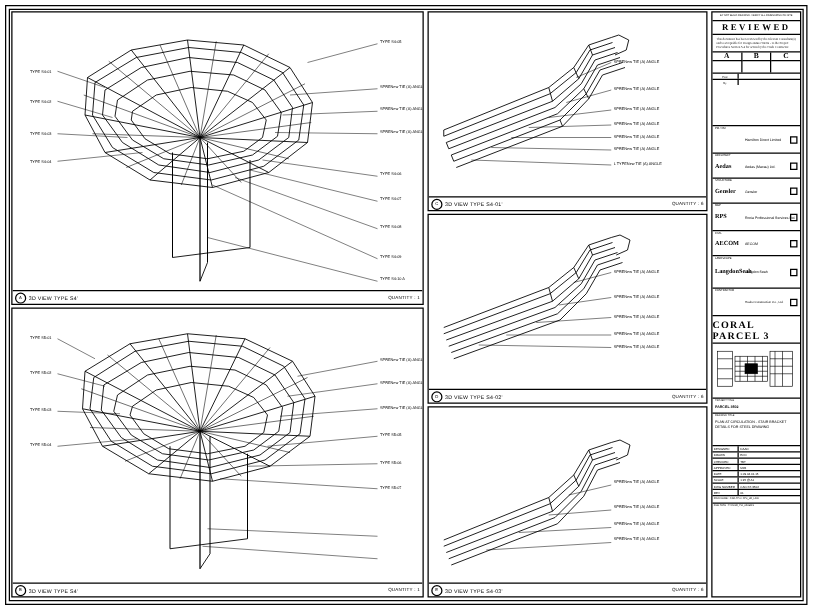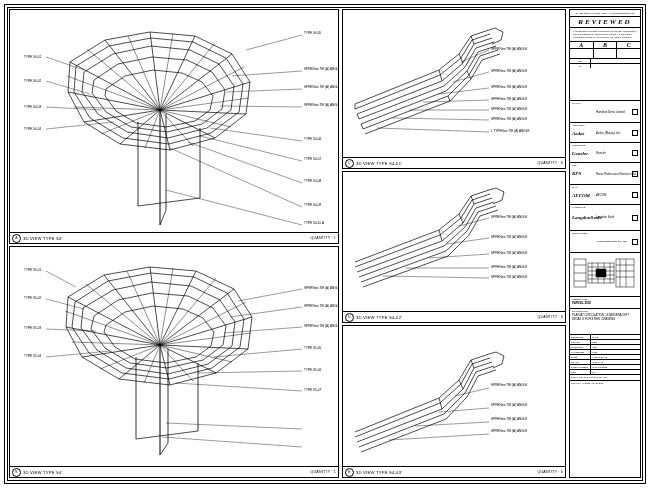--- a/index.html
+++ b/index.html
@@ -259,21 +259,21 @@
     <div class="lbl" style="left:148px;top:104px;">SPRENew TIE (A) ANGLE</div>
     <div class="panelcap">
       <span class="capL">
         <span class="capcircle">E</span>
         <span>3D VIEW TYPE S4-03'</span>
       </span>
       <span class="capR">QUANTITY : 6</span>
     </div>
   </div>
 
-  <div id="tb" style="left:569px;top:9px;width:72px;height:469px;font-style:italic;">
+  <div id="tb" style="left:569px;top:9px;width:72px;height:469px;">
 
     <div class="tbrow" style="height:7px;display:flex;align-items:center;justify-content:center;">
       <span class="tinytxt" style="font-size:2px;">BY NOT BUILD DRAWING. VERIFY ALL DIMENSIONS ON SITE</span>
     </div>
 
     <div class="tbrow rev" style="height:84px;">
       <div class="revtitle">REVIEWED</div>
       <div class="revtxt">This document has been reviewed by the relevant Consultant(s) and is acceptable for Design status criteria - to the Project Procedures Section 5.4 for action by the Trade Contractor.</div>
       <div class="abc" style="border-top:0.6px solid #000;">
         <div class="abccell">A</div>
@@ -351,20 +351,23 @@
 
     <div class="tbrow" style="height:22px;">
       <div class="kv" style="font-size:2.2px;">CONTRACTOR</div>
       <div class="co" style="height:13px;">
         <div class="cologo"></div>
         <div class="coname" style="font-size:2.4px;">Hsubo Construction Co., Ltd.</div>
       </div>
       <div class="chkbox"></div>
     </div>
 
+    <div class="tbrow" style="height:22px;display:flex;align-items:center;justify-content:center;">
+      <span class="coral">CORAL PARCEL 3</span>
+    </div>
 
     <div class="tbrow" style="height:44px;padding:2px;">
       <svg width="66" height="38" viewBox="0 0 66 38">
         <g stroke="#000" fill="none" stroke-width="0.5">
           <rect x="2" y="4" width="12" height="28"></rect>
           <rect x="16" y="8" width="26" height="20"></rect>
           <rect x="44" y="4" width="18" height="28"></rect>
           <path d="M16,12 L42,12 M16,16 L42,16 M16,20 L42,20 M16,24 L42,24"></path>
           <path d="M20,8 L20,28 M26,8 L26,28 M32,8 L32,28 M38,8 L38,28"></path>
           <rect x="24" y="14" width="10" height="8" fill="#000"></rect>

